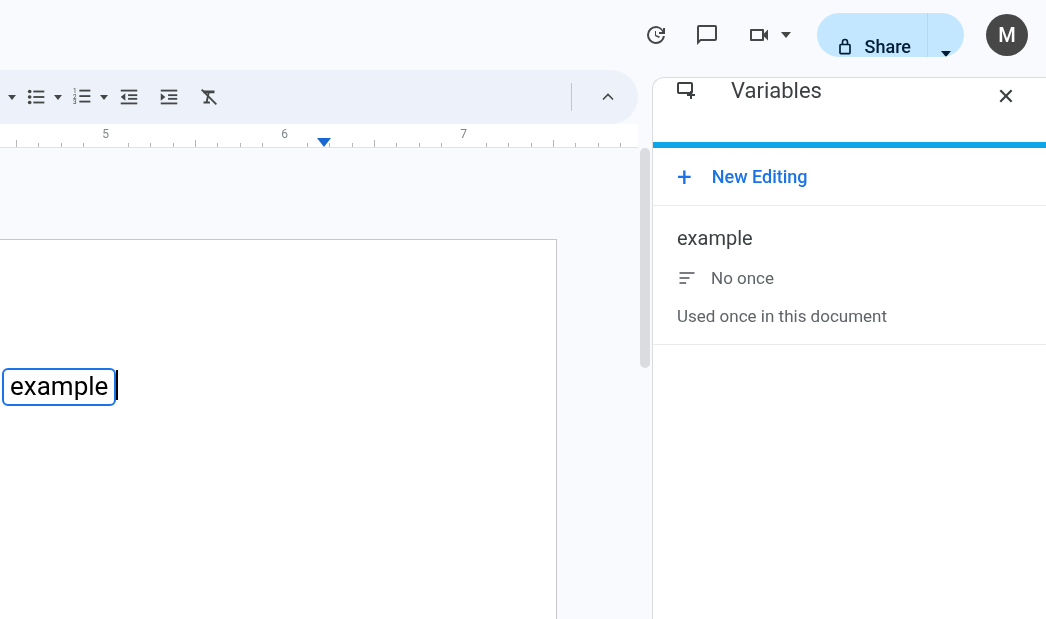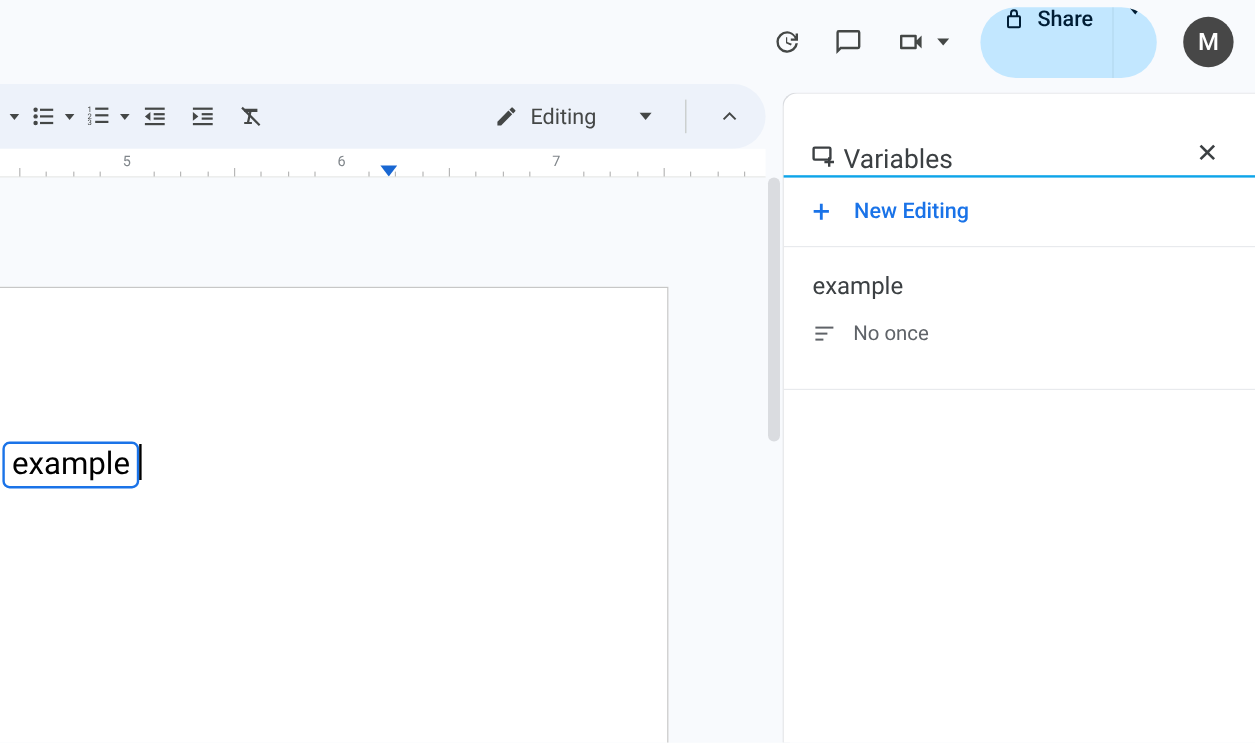--- a/index.html
+++ b/index.html
@@ -9,21 +9,21 @@
   .header {
     height: 70px; width: 100%;
     display: flex; align-items: center; justify-content: flex-end;
     padding-right: 18px; gap: 4px;
   }
   .hdr-btn { width: 48px; height: 48px; border-radius: 50%; display:flex; align-items:center; justify-content:center; cursor:pointer; }
   .hdr-ico svg{ width:24px; height:24px; fill:#444746;}
   .meet { display:flex; align-items:center; gap:4px; padding:0 8px 0 12px; height:48px; border-radius:24px; cursor:pointer; }
   .meet svg.cam{ width:24px; height:24px; fill:#444746;}
   .meet .caret{ width:0;height:0;border-left:5px solid transparent;border-right:5px solid transparent;border-top:6px solid #444746; margin-left:6px;}
-  .share-wrap{ margin-left:14px; display:flex; height:59px; border-radius:999px; background:#c2e7ff; align-items:flex-start; overflow:hidden; }
+  .share-wrap{ margin-left:14px; display:flex; height:44px; border-radius:999px; background:#c2e7ff; align-items:flex-end; overflow:hidden; }
   .share-main{ display:flex; align-items:center; gap:10px; padding:0 16px 0 18px; cursor:pointer; color:#001d35; font-weight:500; font-size:18px;}
   .share-main svg{ width:20px;height:20px; fill:#001d35;}
   .share-sep{ width:1px; height:100%; background:#b3d8ef;}
   .share-drop{ width:36px; display:flex; align-items:center; justify-content:center; cursor:pointer;}
   .share-drop .caret{ width:0;height:0;border-left:5px solid transparent;border-right:5px solid transparent;border-top:6px solid #001d35;}
   .avatar{ margin-left:18px; width:42px;height:42px;border-radius:50%; background:#474747; color:#fff; display:flex;align-items:center;justify-content:center; font-size:20px; font-weight:500; cursor:pointer;}
 
   
   .toolbar-row{ height:54px; display:flex; align-items:stretch; }
   .toolbar-pill{
@@ -66,21 +66,21 @@
   .vscroll{ position:absolute; top:148px; left:638px; width:14px; bottom:0;}
   .thumb{ position:absolute; top:0; width:10px; left:2px; height:220px; background:#dadce0; border-radius:5px;}
 
   
   .panel{
     position:absolute; right:0; top:77px; bottom:0; left:652px;
     background:#fff; border:1px solid #dadce0; border-right:none; border-bottom:none;
     border-radius:12px 0 0 0;
     display:flex; flex-direction:column;
   }
-  .panel-head{ height:70px; display:flex; align-items:flex-end; padding:0 22px; gap:4px; border-bottom:2px solid #0ea5e9;}
+  .panel-head{ height:70px; display:flex; align-items:flex-start; padding:0 22px; gap:32px; border-bottom:6px solid #0ea5e9;}
   .panel-head .ttl{ font-size:22px; color:#3c4043; flex:1;}
   .close-x{ width:36px;height:36px;border-radius:50%; display:flex;align-items:center;justify-content:center; cursor:pointer; font-size:22px; color:#3c4043;}
   .panel-row{ padding:18px 24px; display:flex; align-items:center; gap:20px; border-bottom:1px solid #e8eaed;}
   .newvar{ color:#1a73e8; font-weight:500; font-size:18px; cursor:pointer;}
   .plus{ color:#1a73e8; font-size:26px; font-weight:400; line-height:20px; cursor:pointer;}
   .var-block{ padding:20px 24px 18px 24px; border-bottom:1px solid #e8eaed;}
   .var-name{ font-size:20px; color:#3c4043; margin-bottom:18px;}
   .noval{ display:flex; align-items:center; gap:14px; color:#5f6368; font-size:17px; margin-bottom:18px;}
   .noval svg{ width:20px; height:20px; fill:#5f6368;}
   .usage{ color:#5f6368; font-size:17px;}
@@ -168,27 +168,20 @@
           </svg>
       </div>
       <div class="tb-btn tb-ico" style="margin-left:10px;">
         <svg viewBox="0 0 24 24">
             <path d="M6 5v3h4.5l-2 9H6v2h7v-2h-2.4l2-9H18V5z"></path>
             <line x1="4" y1="4" x2="20" y2="20" stroke="#444746" stroke-width="2"></line>
           </svg>
       </div>
     </div>
     <div class="spacer"></div>
-    <div class="mode-sel">
-      <svg viewBox="0 0 24 24">
-          <path d="M3 17.25V21h3.75L17.81 9.94l-3.75-3.75zM20.71 7.04a1 1 0 0 0 0-1.41l-2.34-2.34a1 1 0 0 0-1.41 0L15 5.25l3.75 3.75z"></path>
-        </svg>
-      <span>Editing</span>
-      <div class="mode-caret"></div>
-    </div>
     <div class="vline"></div>
     <div class="collapse-btn">
       <svg viewBox="0 0 24 24">
           <polyline points="6 15 12 9 18 15"></polyline>
         </svg>
     </div>
   </div>
 </div>
 
 <div class="ruler-area">
@@ -256,14 +249,15 @@
   <div class="var-block">
     <div class="var-name">example</div>
     <div class="noval">
       <svg viewBox="0 0 24 24">
           <rect x="3" y="5" width="18" height="2"></rect>
           <rect x="3" y="11" width="12" height="2"></rect>
           <rect x="3" y="17" width="8" height="2"></rect>
         </svg>
       <span>No once</span>
     </div>
+    <div class="usage">Used once in this document</div>
   </div>
 </div>
 
 </body></html>

